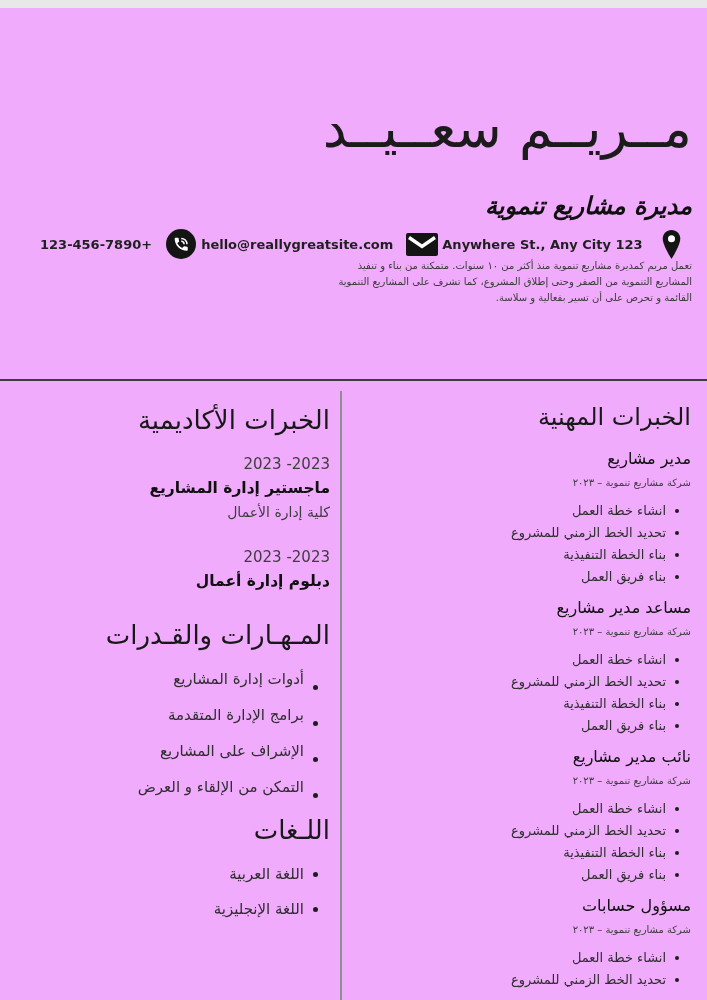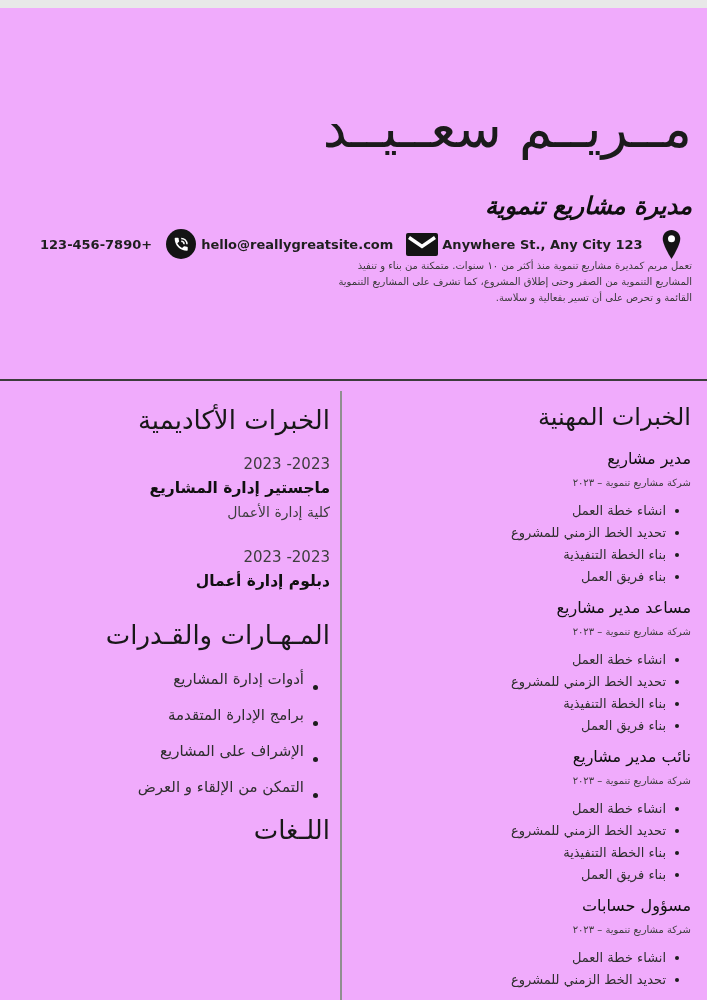--- a/index.html
+++ b/index.html
@@ -129,20 +129,30 @@
           <span class="b-dot"></span>
           <span>الإشراف على المشاريع</span>
         </li>
       <li class="b-row">
           <span class="b-dot"></span>
           <span>التمكن من الإلقاء و العرض</span>
         </li>
     </ul>
 
     <h2 class="section-h langs-h">اللـغات</h2>
+    <ul class="blist langs">
+      <li class="b-row">
+          <span class="b-dot"></span>
+          <span>اللغة العربية</span>
+        </li>
+      <li class="b-row">
+          <span class="b-dot"></span>
+          <span>اللغة الإنجليزية</span>
+        </li>
+    </ul>
   </div>
 
   <div class="col-right">
     <h2 class="section-h">الخبرات المهنية</h2>
 
     <div class="job">
       <div class="job-title">مدير مشاريع</div>
       <div class="job-company">شركة مشاريع تنموية – ٢٠٢٣</div>
       <ul class="blist">
         <li class="b-row">

